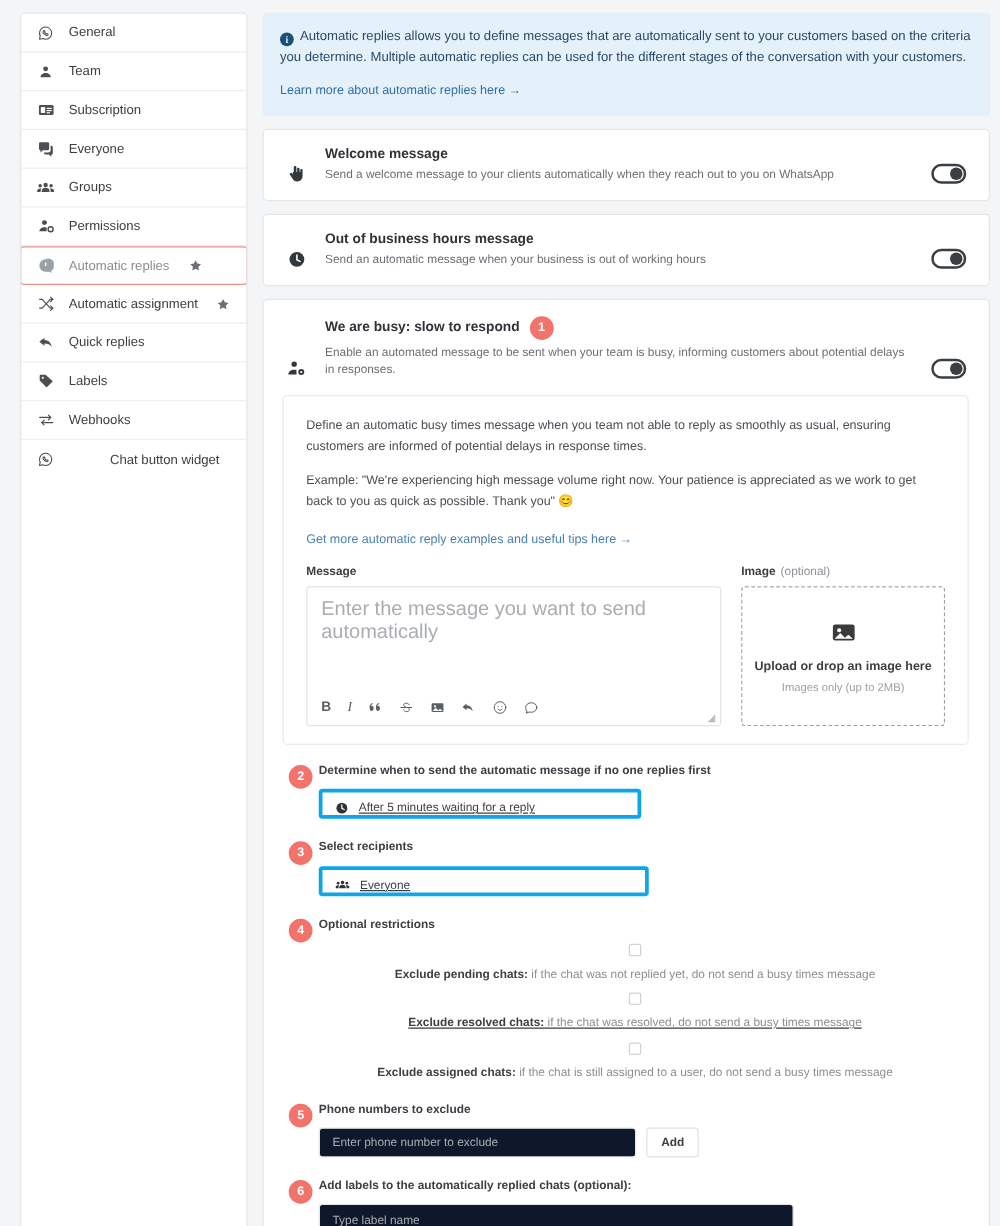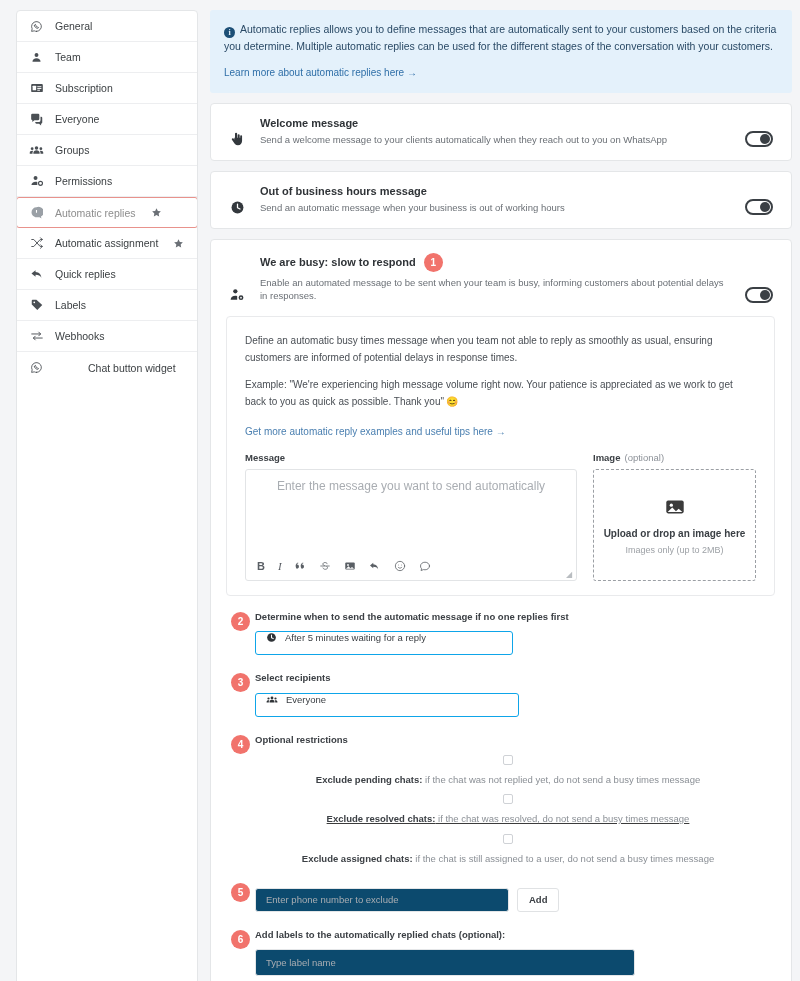--- a/index.html
+++ b/index.html
@@ -123,21 +123,21 @@
   .editor-col { flex: 1; min-width: 0; }
   .img-col { width: 163px; flex: 0 0 163px; }
 
   .field-label { font-size: 9.5px; font-weight: bold; color: #3c4045; margin-bottom: 6px; }
   .field-label .opt { font-weight: normal; color: #8c9198; margin-left: 4px; }
 
   .editor-box {
     border: 1px solid #e2e4e6; border-radius: 3px;
     height: 112px; position: relative; background: #fff;
   }
-  .editor-ph { padding: 9px 11px; font-size: 12px; color: #a9adb2; text-align: center; }
+  .editor-ph { padding: 9px 11px; font-size: 16px; color: #a9adb2; }
   .editor-tools {
     position: absolute; left: 0; right: 0; bottom: 0;
     display: flex; align-items: center; gap: 13px;
     padding: 0 11px 8px 11px; color: #5a5f65;
   }
   .editor-tools span { cursor: pointer; display: inline-flex; align-items: center; }
   .resize-grip {
     position: absolute; right: 2px; bottom: 1px;
     width: 8px; height: 8px; color: #b9bdc1; font-size: 8px; line-height: 8px;
   }
@@ -155,45 +155,46 @@
   .steps { padding: 0 16px 0 0; position: relative; }
   .step {
     display: flex; align-items: flex-start; gap: 0;
     position: relative;
   }
   .step-badge-col { width: 29px; flex: 0 0 29px; display: flex; justify-content: center; padding-top: 2px; }
   .step-body { flex: 1; min-width: 0; padding-right: 6px; }
   .step-label { font-size: 9.5px; font-weight: bold; color: #3c4045; line-height: 1.5; }
 
   .select-box {
-    display: flex; align-items: flex-start; gap: 8px;
-    border: 1px solid #0ea5e9; border-radius: 3px;
+    display: flex; align-items: flex-end; gap: 8px;
+    border: 3px solid #0ea5e9; border-radius: 3px;
     height: 24px; padding: 0 10px;
     font-size: 9.5px; color: #3c4045;
     background: #fff; cursor: pointer;
     margin-top: 7px;
+    text-decoration: underline;
   }
   .select-box .sb-ico { display: inline-flex; color: #2f3337; }
 
   .check-row {
     display: flex; align-items: center; gap: 8px;
     margin-top: 8px; font-size: 9.5px; line-height: 1.4; flex-direction: column;
   }
   .cbox {
     width: 10px; height: 10px; flex: 0 0 10px;
     border: 1px solid #cfd2d6; border-radius: 2px; background: #fff; cursor: pointer;
   }
   .chk-strong { font-weight: bold; color: #3c4045; }
   .chk-rest { color: #8a8f95; }
 
   .text-input {
     border: 1px solid #e4e6e8; border-radius: 3px;
     height: 24px; padding: 0 10px;
     font-size: 9.5px; color: #a9adb2;
-    display: flex; align-items: center; background: #0c4a6e;
+    display: flex; align-items: center; background: #0f172a;
     cursor: text;
   }
   .inline-row { display: flex; gap: 8px; align-items: center; margin-top: 7px; }
   .btn-add {
     border: 1px solid #e0e2e4; border-radius: 3px;
     background: #fff; color: #3c4045;
     font-size: 9.5px; font-weight: bold;
     height: 24px; padding: 0 11px; cursor: pointer;
   }
 
@@ -562,20 +563,21 @@
                 <span><span class="chk-strong">Exclude assigned chats:</span><span class="chk-rest"> if the chat is still assigned to a user, do not send a busy times message</span></span>
               </div>
             </div>
           </div>
 
           <div class="step" style="margin-top:16px;">
             <div class="step-badge-col">
                 <span class="badge">5</span>
               </div>
             <div class="step-body">
+              <div class="step-label">Phone numbers to exclude</div>
               <div class="inline-row">
                 <div class="text-input" style="width:254px;">
                   <span>Enter phone number to exclude</span>
                 </div>
                 <button class="btn-add">Add</button>
               </div>
             </div>
           </div>
 
           <div class="step" style="margin-top:16px;">

